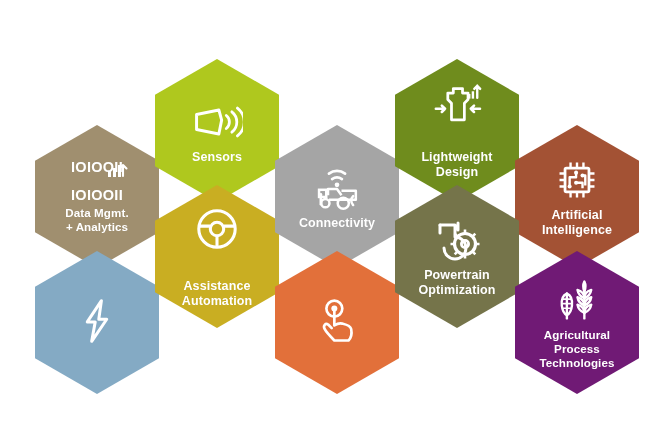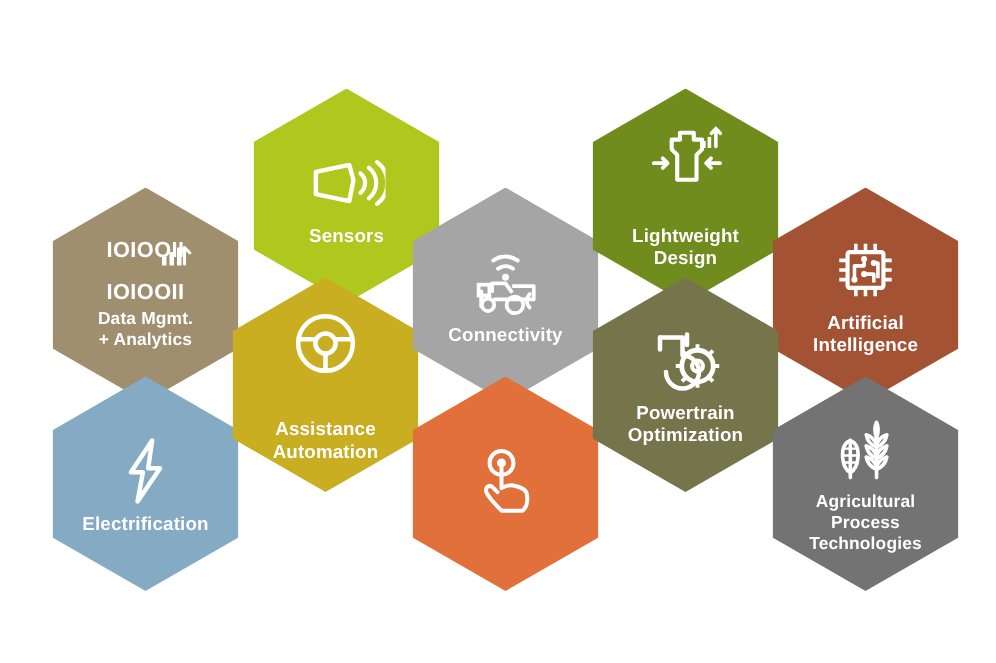--- a/index.html
+++ b/index.html
@@ -109,24 +109,23 @@
     <div class="hex-label small">Data Mgmt.
 + Analytics</div>
   </div>
 
   <div class="hex" style="left: 35px; top: 251px; background-color: rgb(132, 170, 196);">
     <div class="hex-icon">
       <svg viewBox="0 0 44 52">
         <path d="M27 3 L11 27 L20 27 L16 49 L33 24 L24 24 Z" fill="none" stroke="#fff" stroke-width="3.4" stroke-linejoin="round"></path>
       </svg>
     </div>
-    <div class="hex-label">Electrification</div>
-  </div>
-
-  <div class="hex" style="left: 169px; top: 59px; background-color: rgb(175, 200, 30);">
+  </div>
+
+  <div class="hex" style="left: 155px; top: 59px; background-color: rgb(175, 200, 30);">
     <div class="hex-icon">
       <svg viewBox="0 0 56 44">
         <path d="M6 14 L30 9 L33 20 L30 35 L6 30 Z" fill="none" stroke="#fff" stroke-width="3.2" stroke-linejoin="round"></path>
         <path d="M38 15 A9 9 0 0 1 38 29" fill="none" stroke="#fff" stroke-width="3" stroke-linecap="round"></path>
         <path d="M44 11 A14 14 0 0 1 44 33" fill="none" stroke="#fff" stroke-width="3" stroke-linecap="round"></path>
         <path d="M50 7 A19 19 0 0 1 50 37" fill="none" stroke="#fff" stroke-width="3" stroke-linecap="round"></path>
       </svg>
     </div>
     <div class="hex-label">Sensors</div>
   </div>
@@ -237,21 +236,21 @@
             <line x1="-10.5" y1="0" x2="-14.5" y2="0"></line>
             <line x1="-7.4" y1="-7.4" x2="-10.3" y2="-10.3"></line>
           </g>
         </g>
       </svg>
     </div>
     <div class="hex-label">Powertrain
 Optimization</div>
   </div>
 
-  <div class="hex" style="left: 515px; top: 251px; background-color: #737373; justify-content: center;">
+  <div class="hex" style="left: 515px; top: 251px; background-color: #701a75; justify-content: center;">
     <div class="hex-icon">
       <svg viewBox="0 0 50 50">
         <path d="M14 45 L14 18" fill="none" stroke="#fff" stroke-width="2.6" stroke-linecap="round"></path>
         <path d="M14 18 C9 20 8 26 8.5 31 C9 36 11.5 40 14 41.5
                  C16.5 40 19 36 19.5 31 C20 26 19 20 14 18 Z" fill="none" stroke="#fff" stroke-width="2.6" stroke-linejoin="round"></path>
         <g stroke="#fff" stroke-width="1.8" stroke-linecap="round">
           <line x1="9.6" y1="24" x2="18.4" y2="24"></line>
           <line x1="8.8" y1="29" x2="19.2" y2="29"></line>
           <line x1="9.6" y1="34" x2="18.4" y2="34"></line>
         </g>

